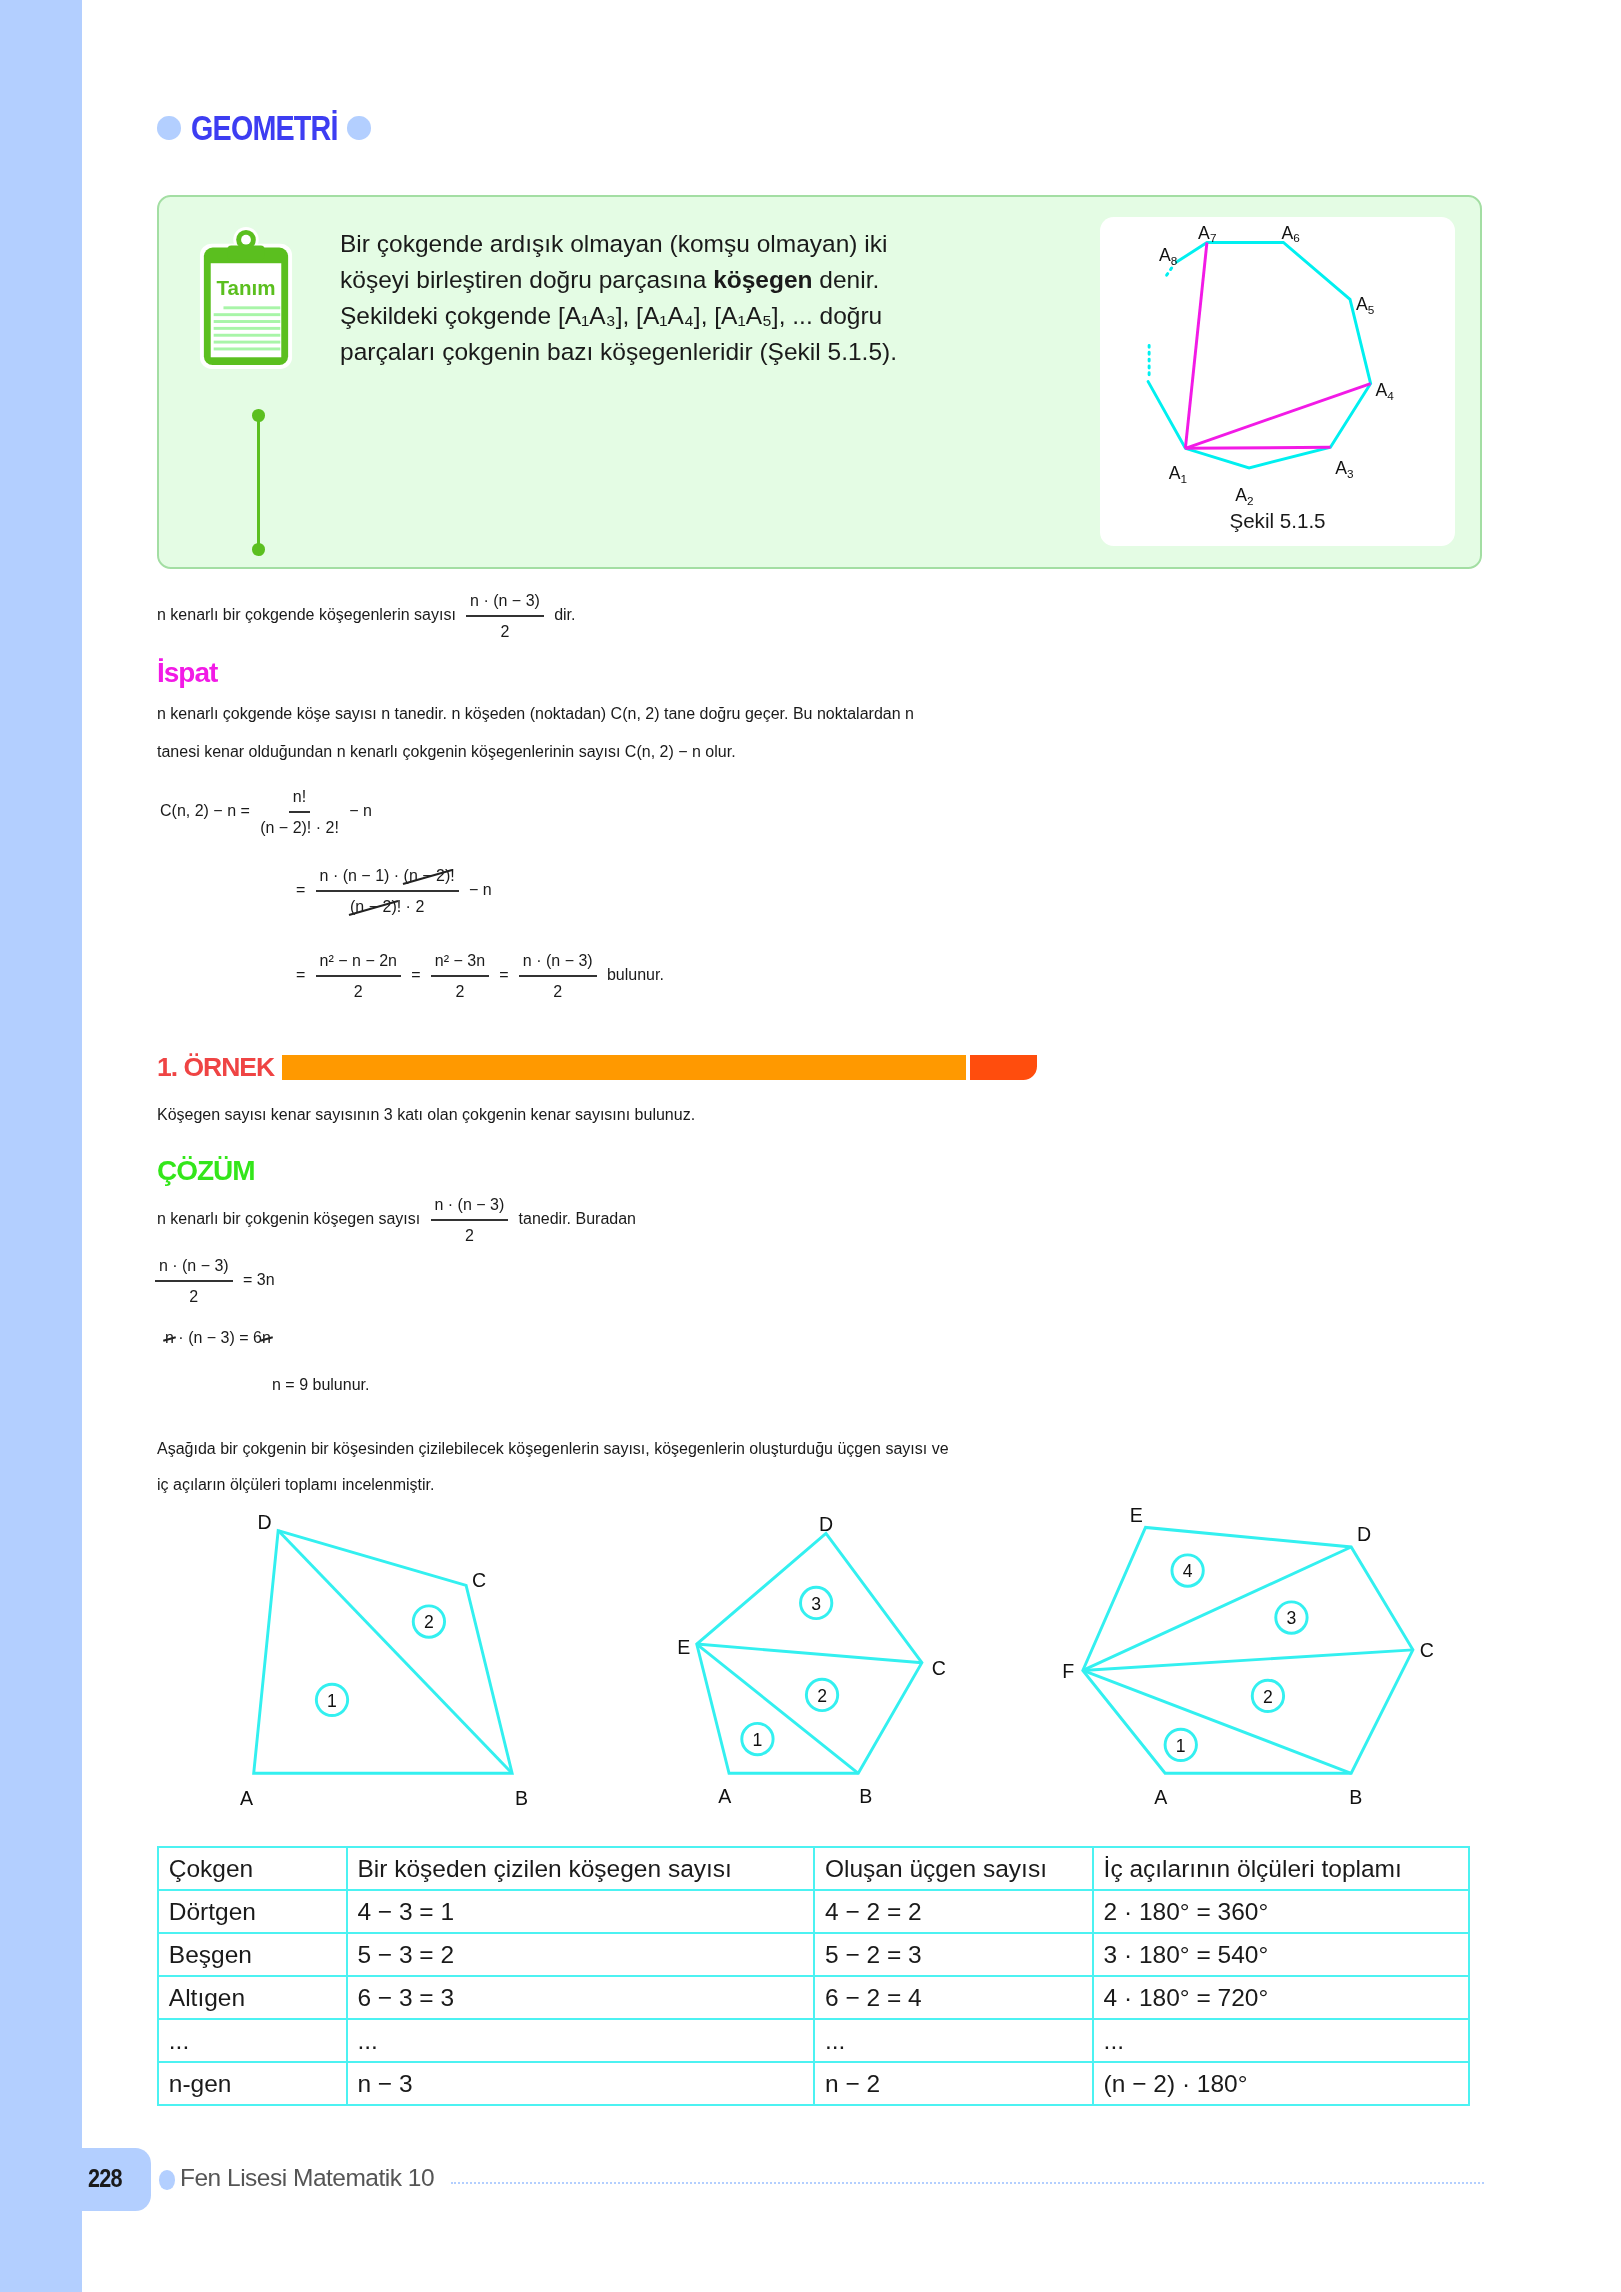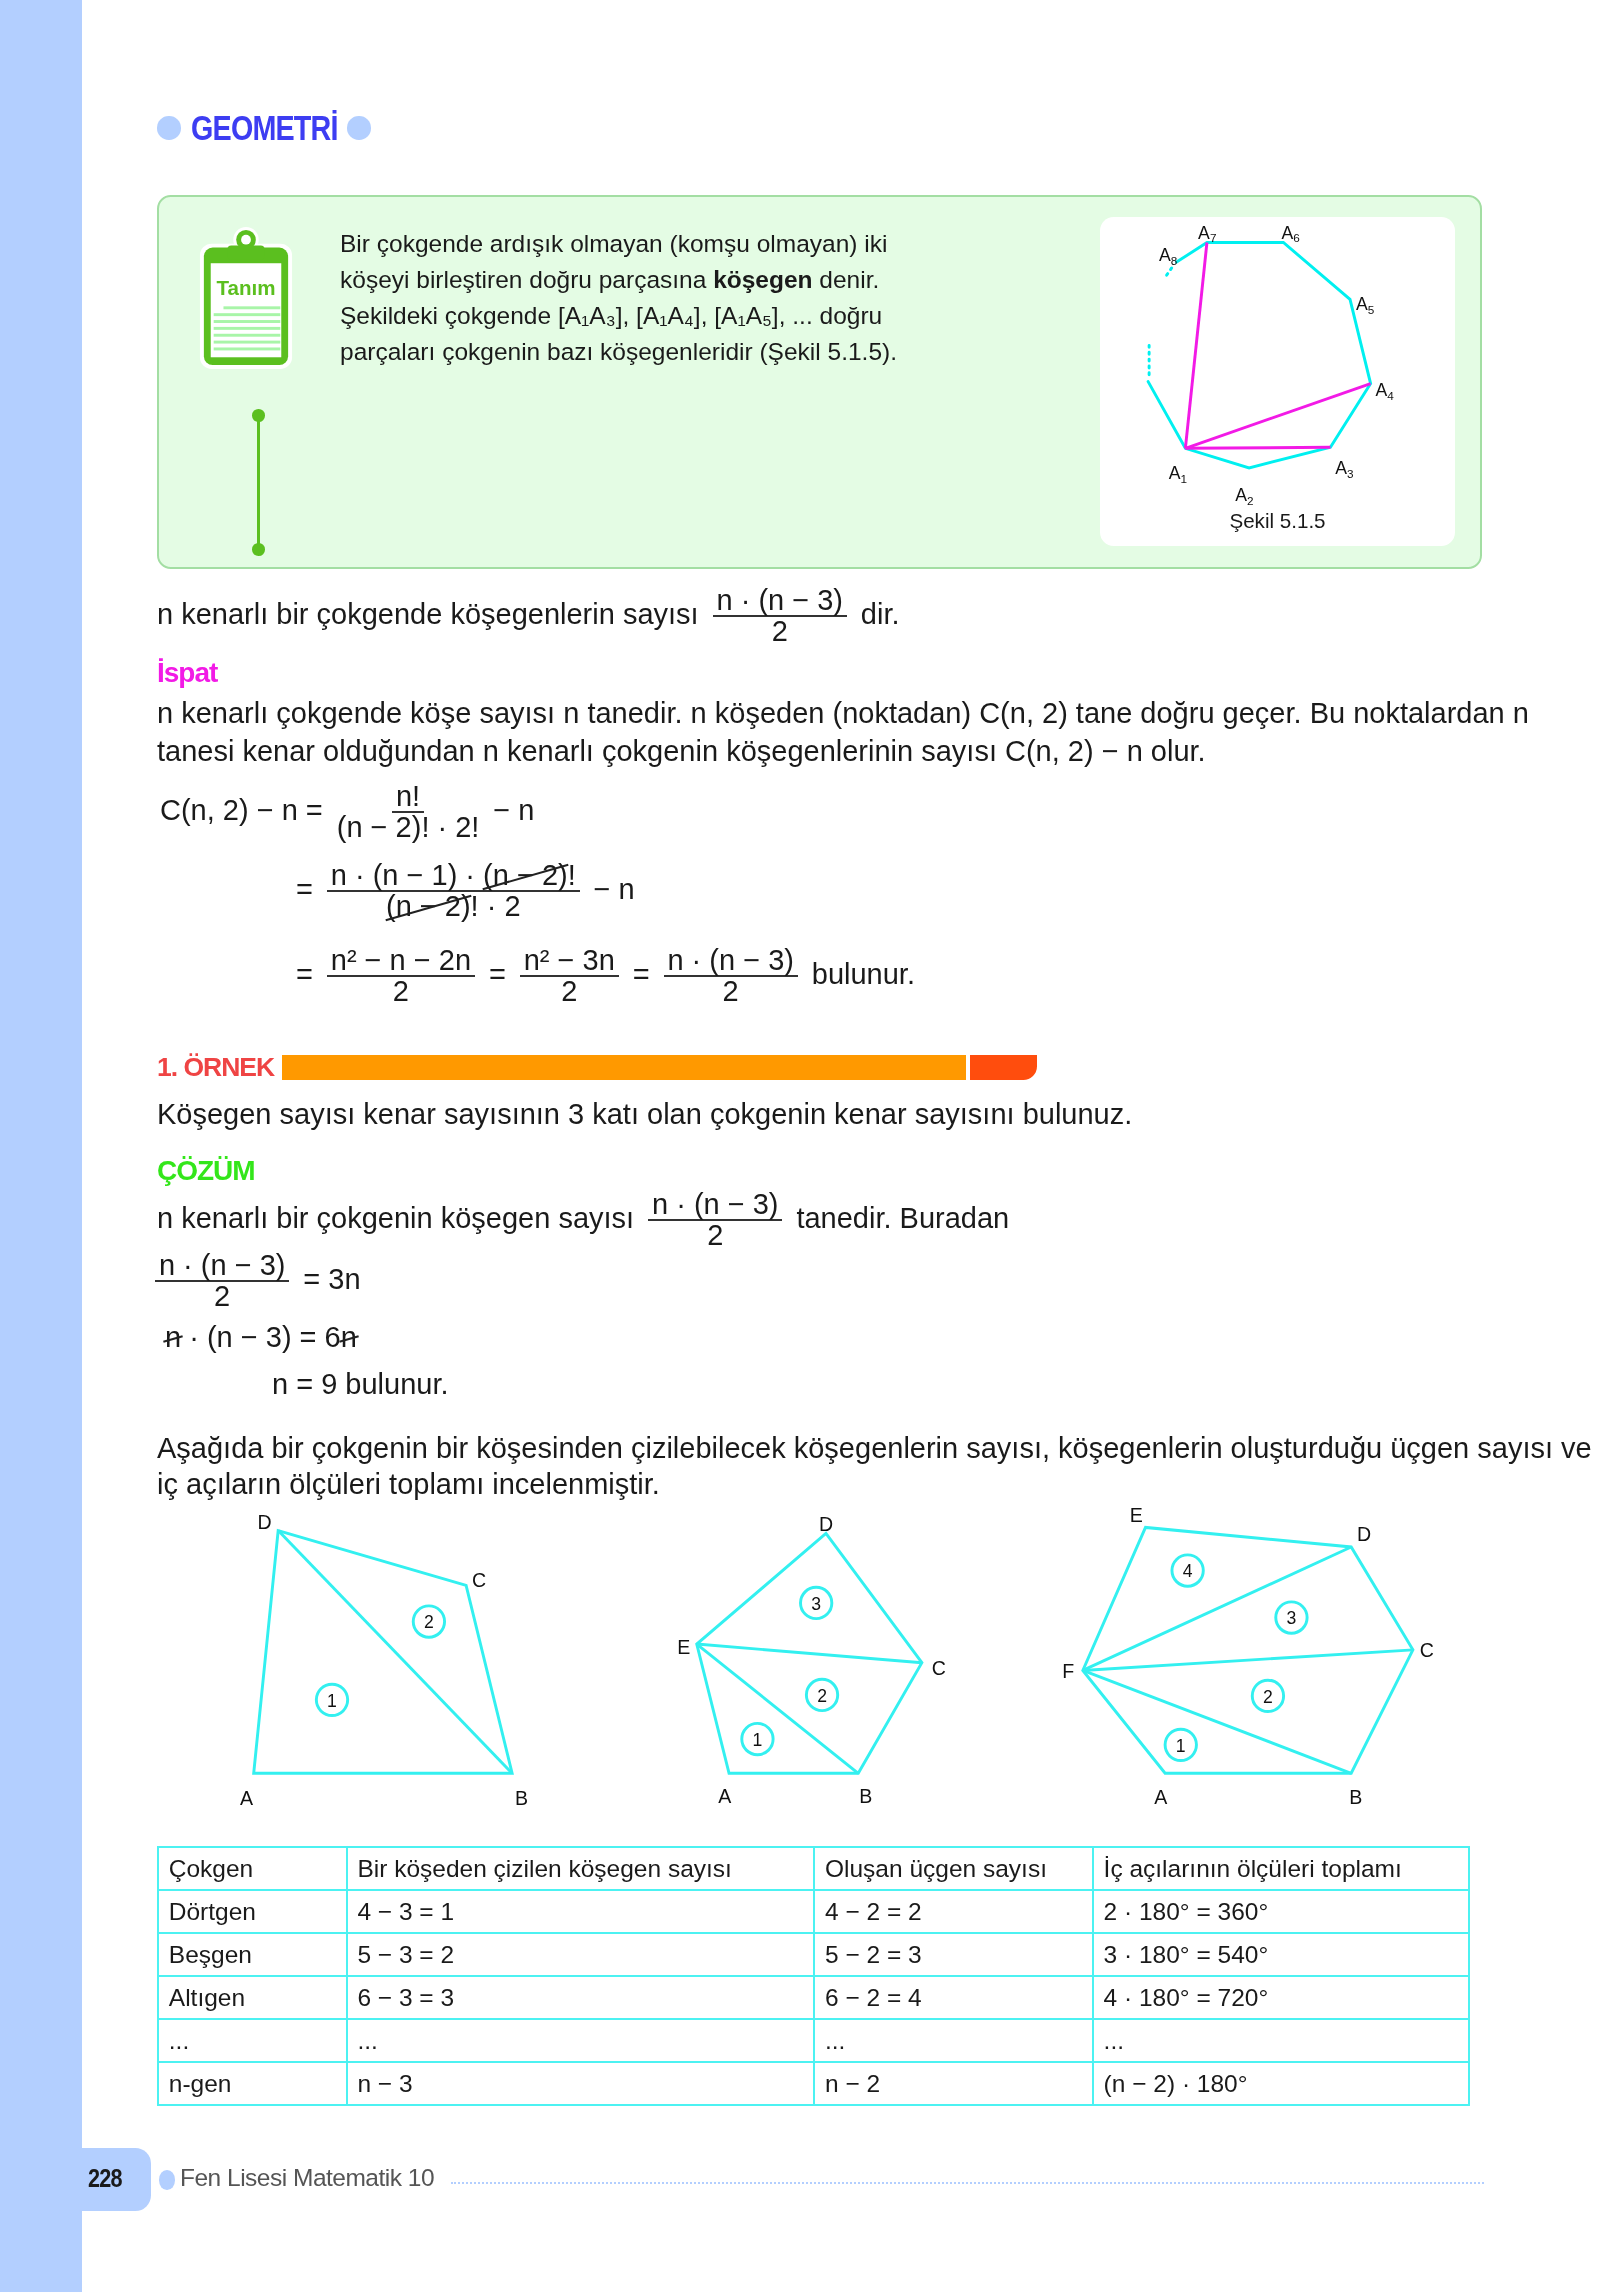--- a/index.html
+++ b/index.html
@@ -17,21 +17,21 @@
 
   .def-box { position:absolute; left:157px; top:195px; width:1325px; height:374px; background:#e4fce4; border:2.9px solid #a3dea3; border-radius:13.7px; box-sizing:border-box; }
   .clipboard { position:absolute; left:39px; top:29px; width:96px; height:145px; }
   .timeline-line { position:absolute; left:98px; top:218px; width:2.9px; height:133px; background:#5bbf1f; }
   .tl-dot { position:absolute; left:93px; width:12.7px; height:12.7px; border-radius:50%; background:#5bbf1f; }
   .def-text { position:absolute; left:181px; top:29px; width:676px; font-size:24.5px; line-height:36px; color:#1a1a1a; }
   .def-text b { font-weight:bold; }
   .figure-panel { position:absolute; left:941px; top:19.6px; width:355px; height:329px; background:#fff; border-radius:13.7px; }
   .fig-caption { position:absolute; left:0; width:355px; text-align:center; top:292px; font-size:20.6px; }
 
-  .t { position:absolute; font-size:29px; line-height:29px; white-space:nowrap; }
+  .t { position:absolute; font-size:16px; line-height:29px; white-space:nowrap; }
   .frac { display:inline-flex; flex-direction:column; align-items:center; vertical-align:middle; margin:0 5.9px; }
   .frac .num { padding:0 3.9px; border-bottom:2px solid #333; line-height:29px; }
   .frac .den { line-height:29px; }
   .heading-pink { position:absolute; left:157px; top:657px; font-weight:bold; font-size:28px; color:#f21ae6; letter-spacing:-1px; }
   .heading-green { position:absolute; left:157px; top:1155px; font-weight:bold; font-size:28px; color:#33e61a; letter-spacing:-1px; }
   .ornek { position:absolute; left:157px; top:1052px; display:flex; align-items:center; }
   .ornek-label { font-weight:bold; font-size:26.5px; color:#ef4444; letter-spacing:-1px; }
   .ornek-bar { width:684px; height:25.5px; background:#ff9900; margin-left:7.8px; }
   .ornek-cap { width:67px; height:25.5px; background:#ff4d0d; margin-left:3.9px; border-radius:0 0 13.7px 0; }
   .strike { position:relative; display:inline-block; }

